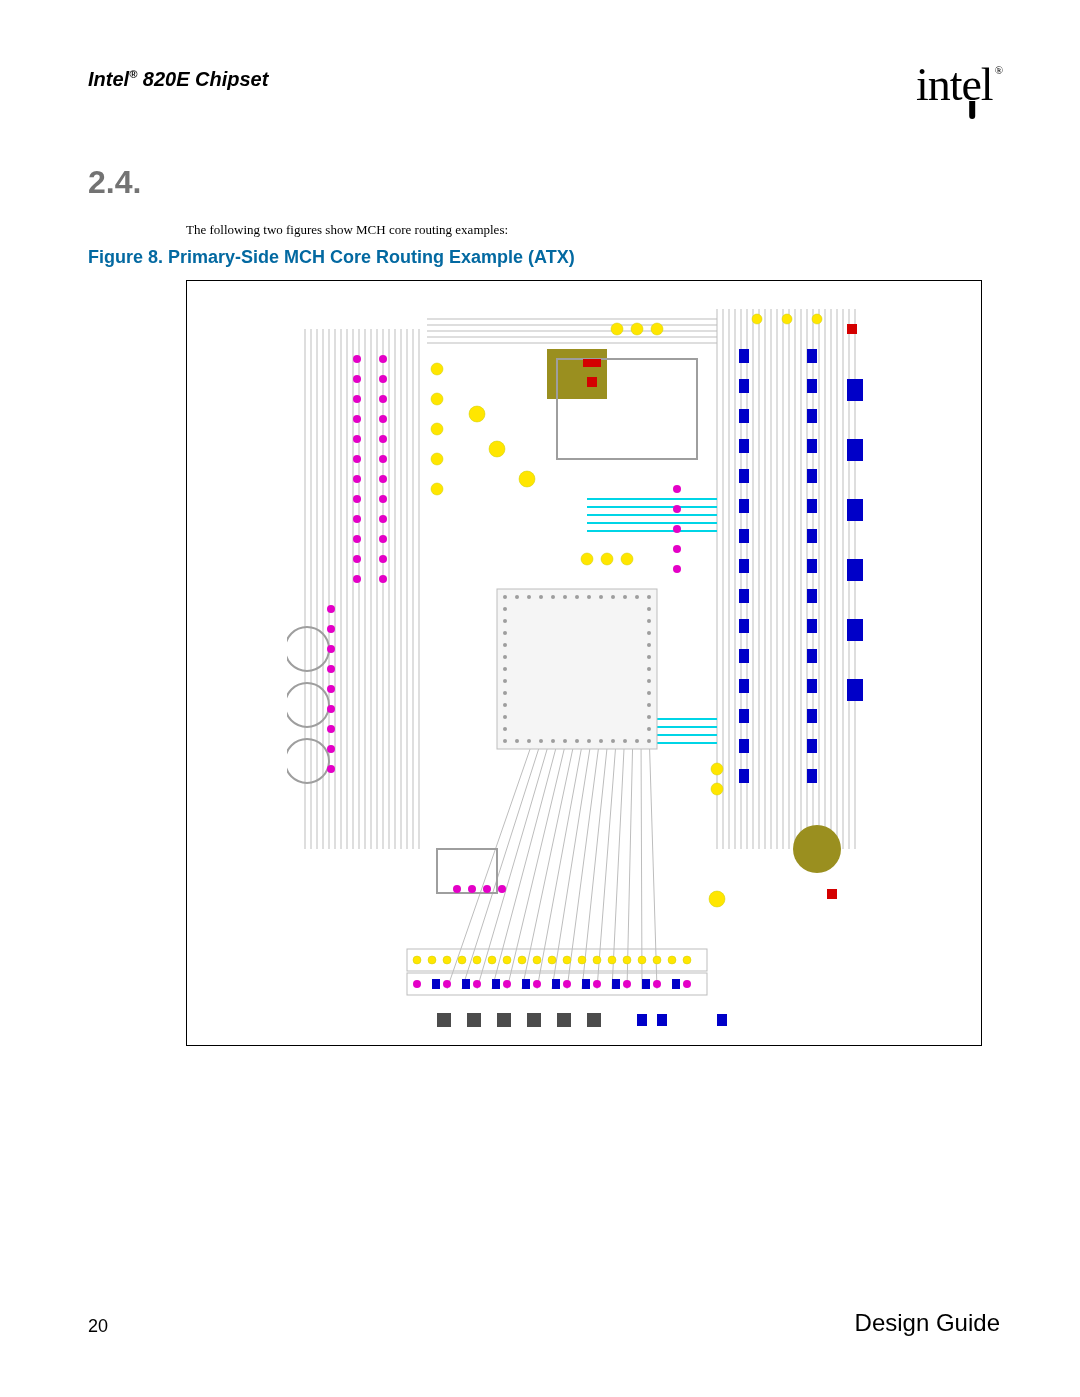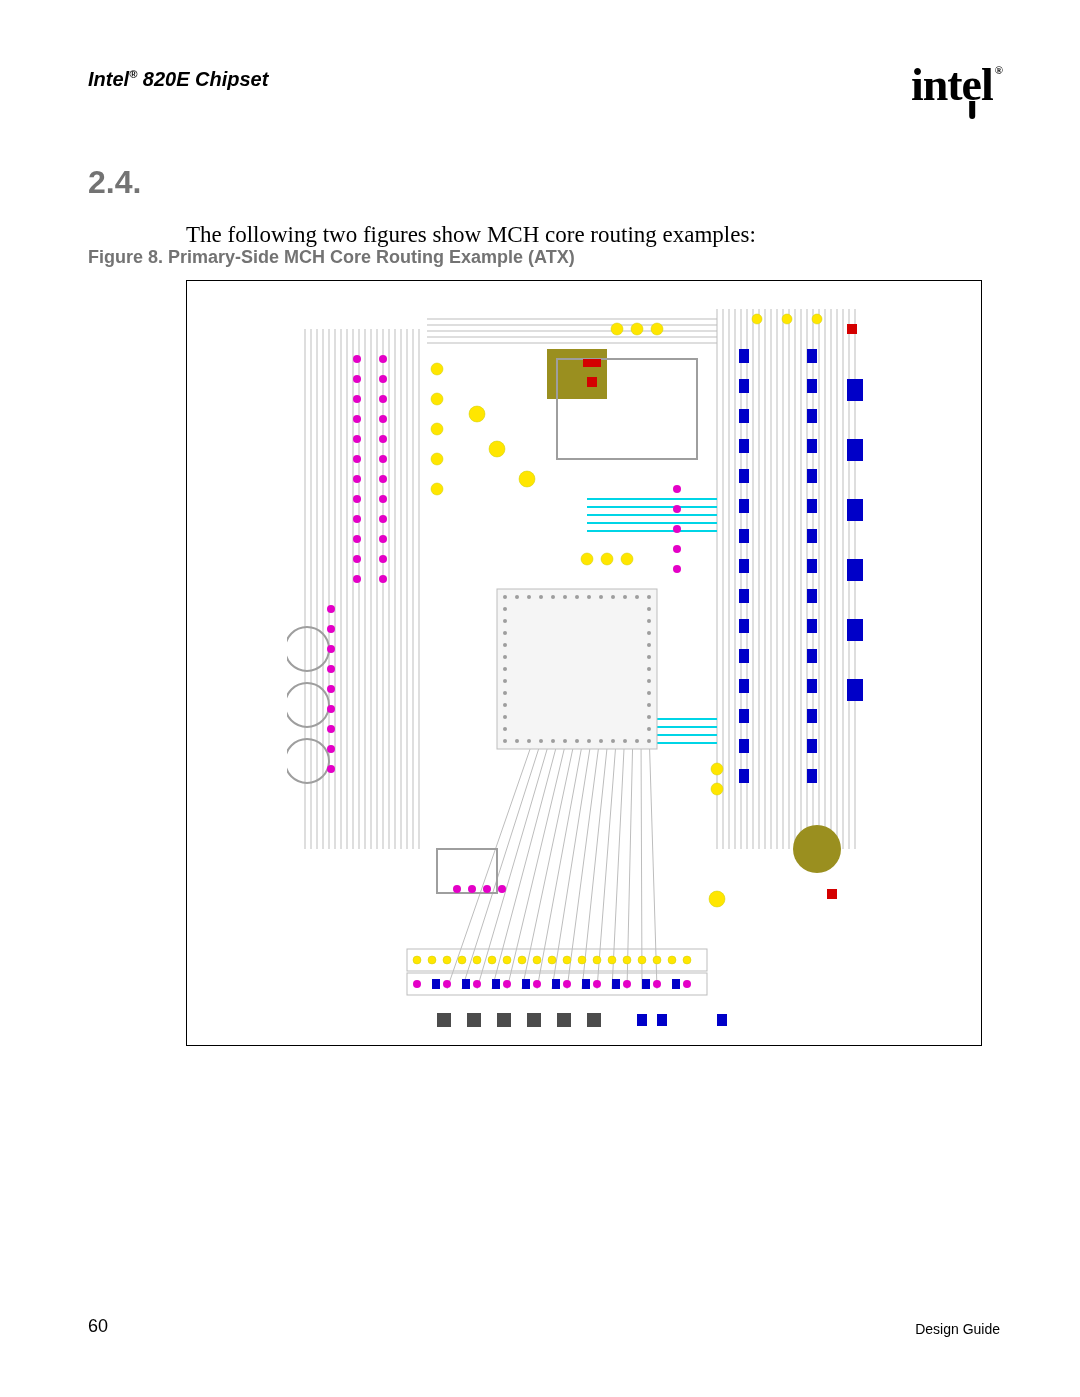--- a/index.html
+++ b/index.html
@@ -30,21 +30,21 @@
   .sup {
     font-size: 11px;
     vertical-align: super;
   }
   .logo {
     position: absolute;
     top: 58px;
     right: 80px;
     font-family: "Times New Roman", serif;
     font-size: 46px;
-    font-weight: 700;
+    font-weight: 400;
     letter-spacing: -1px;
   }
   .logo .e {
     position: relative;
     display: inline-block;
   }
   .logo .drop {
     position: absolute;
     width: 6px;
     height: 18px;
@@ -70,30 +70,30 @@
     gap: 48px;
     font-family: Arial, Helvetica, sans-serif;
     font-weight: bold;
     color: #737373;
     font-size: 32px;
   }
   .intro {
     position: absolute;
     top: 222px;
     left: 186px;
-    font-size: 23px;
+    font-size: 13px;
     font-family: "Times New Roman", Times, serif;
   }
   .fig-cap {
     position: absolute;
     top: 247px;
     left: 88px;
     font-family: Arial, Helvetica, sans-serif;
     font-weight: bold;
-    color: #737373;
+    color: #0369a1;
     font-size: 18px;
   }
   .fig-frame {
     position: absolute;
     top: 280px;
     left: 186px;
     width: 796px;
     height: 766px;
     border: 1px solid #000;
     box-sizing: border-box;
@@ -104,21 +104,21 @@
     position: absolute;
     bottom: 60px;
     left: 88px;
     font-size: 18px;
     font-family: Arial, Helvetica, sans-serif;
   }
   .footer-right {
     position: absolute;
     bottom: 60px;
     right: 80px;
-    font-size: 14px;
+    font-size: 24px;
     font-family: Arial, Helvetica, sans-serif;
   }
   .pcb {
     position: absolute;
     left: 100px;
     top: 8px;
     width: 596px;
     height: 750px;
   }
   .pcb svg { width: 100%; height: 100%; display: block; }
@@ -478,16 +478,16 @@
             <rect x="180" y="724" width="14" height="14"></rect>
             <rect x="210" y="724" width="14" height="14"></rect>
             <rect x="240" y="724" width="14" height="14"></rect>
             <rect x="270" y="724" width="14" height="14"></rect>
             <rect x="300" y="724" width="14" height="14"></rect>
         </g>
       </svg>
     </div>
   </div>
 
-  <div class="footer-left">60</div>
+  <div class="footer-left">20</div>
   <div class="footer-right">Design Guide</div>
 
 </div>
 
 </body></html>

